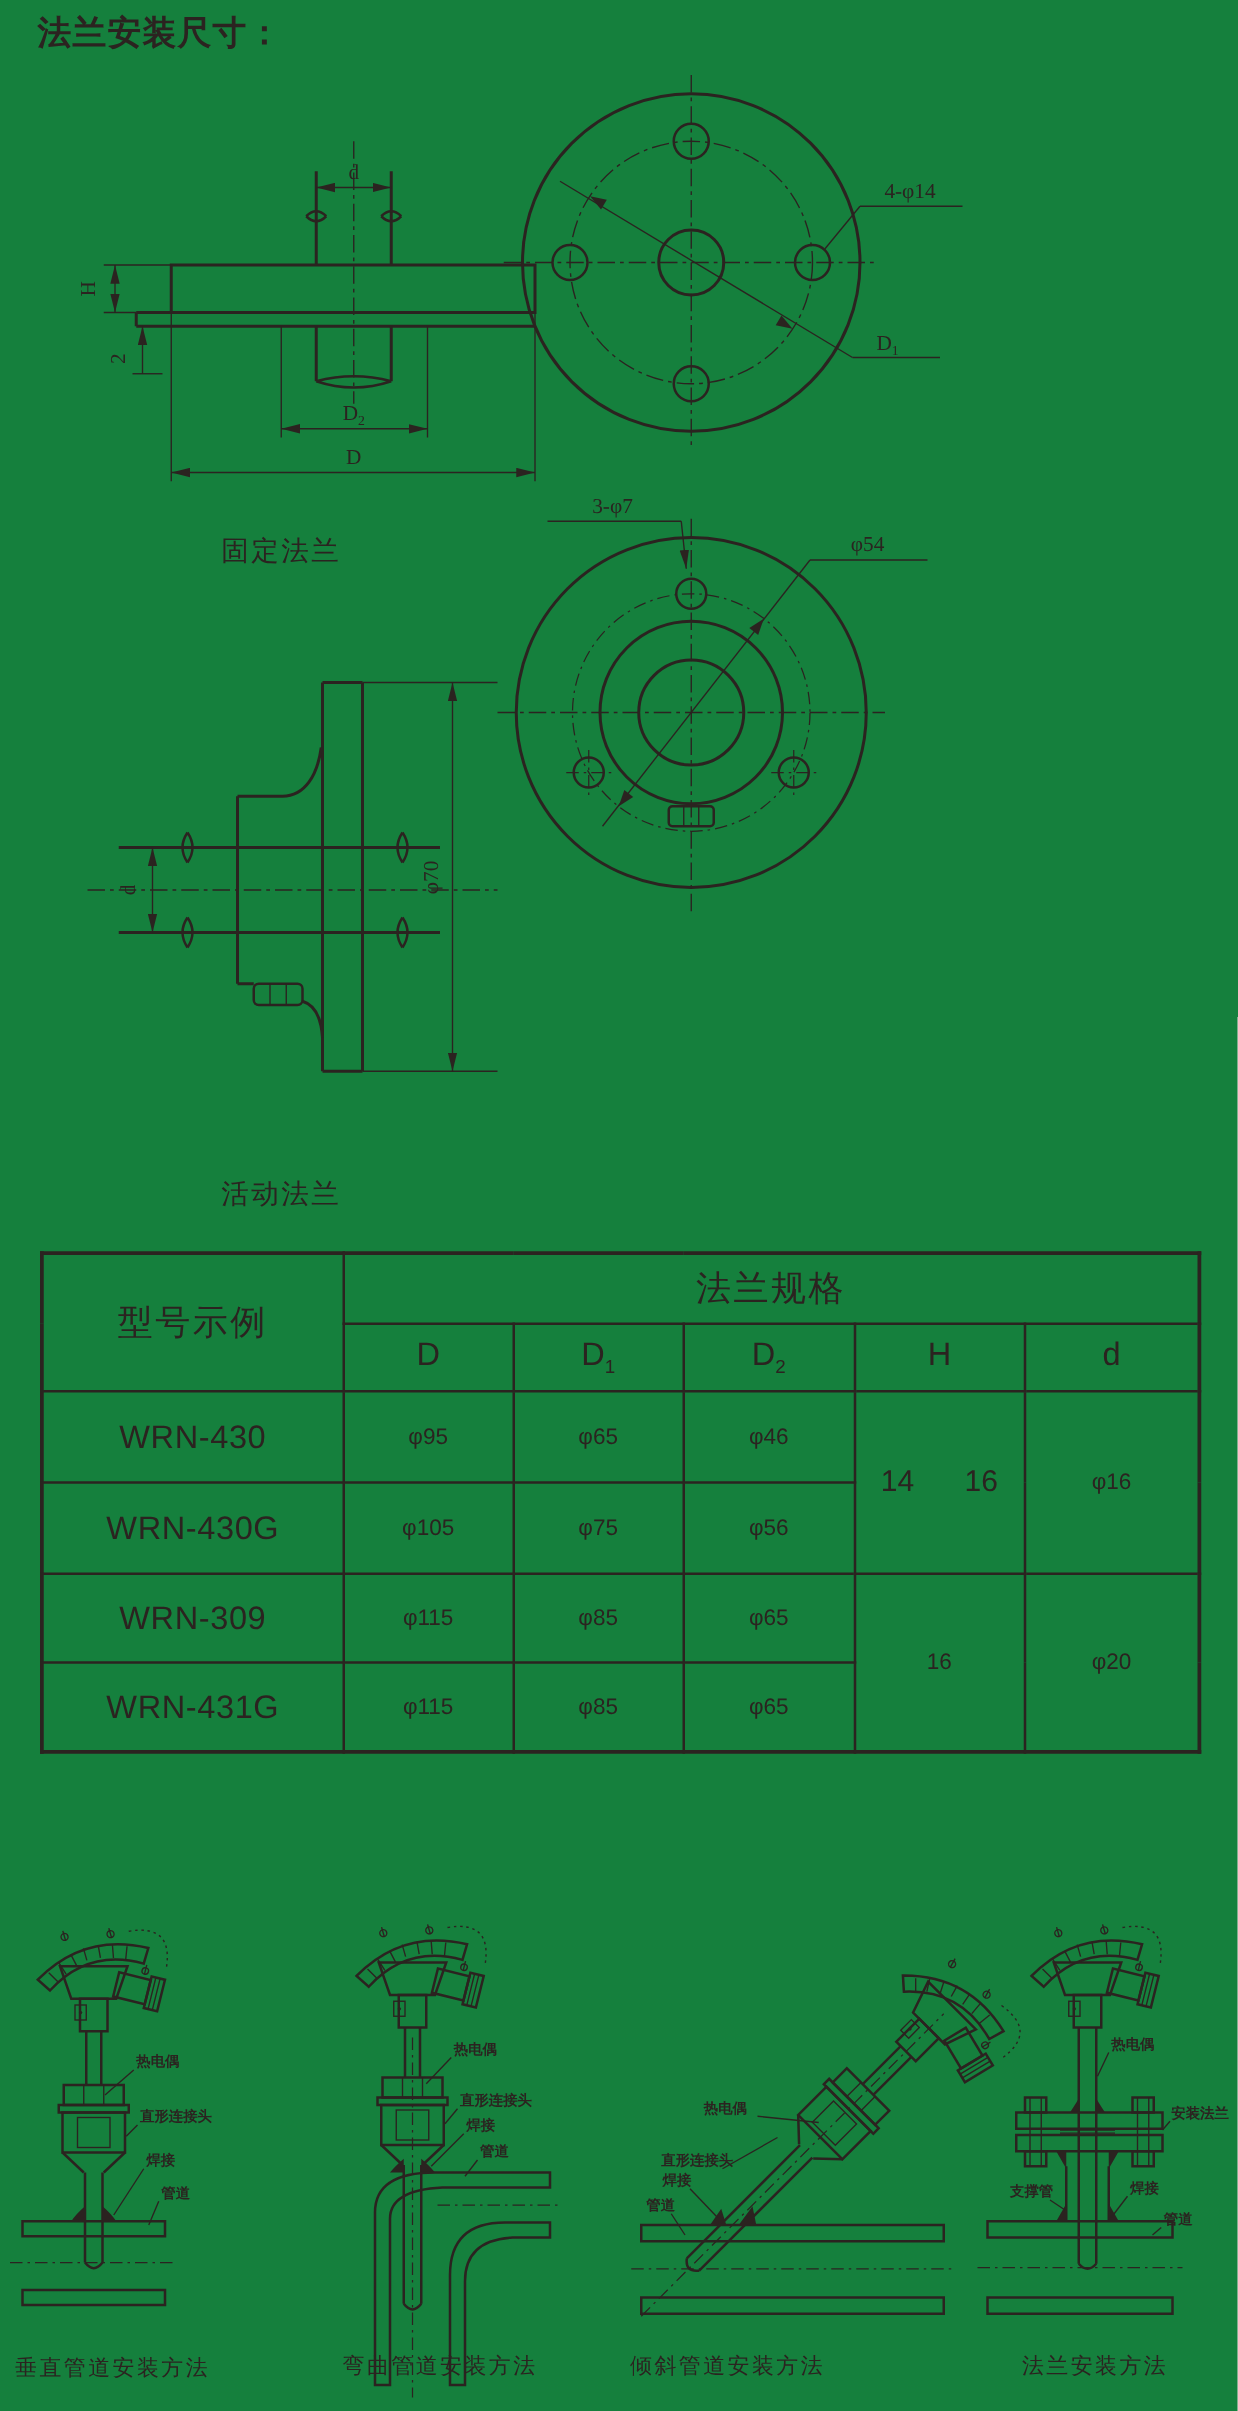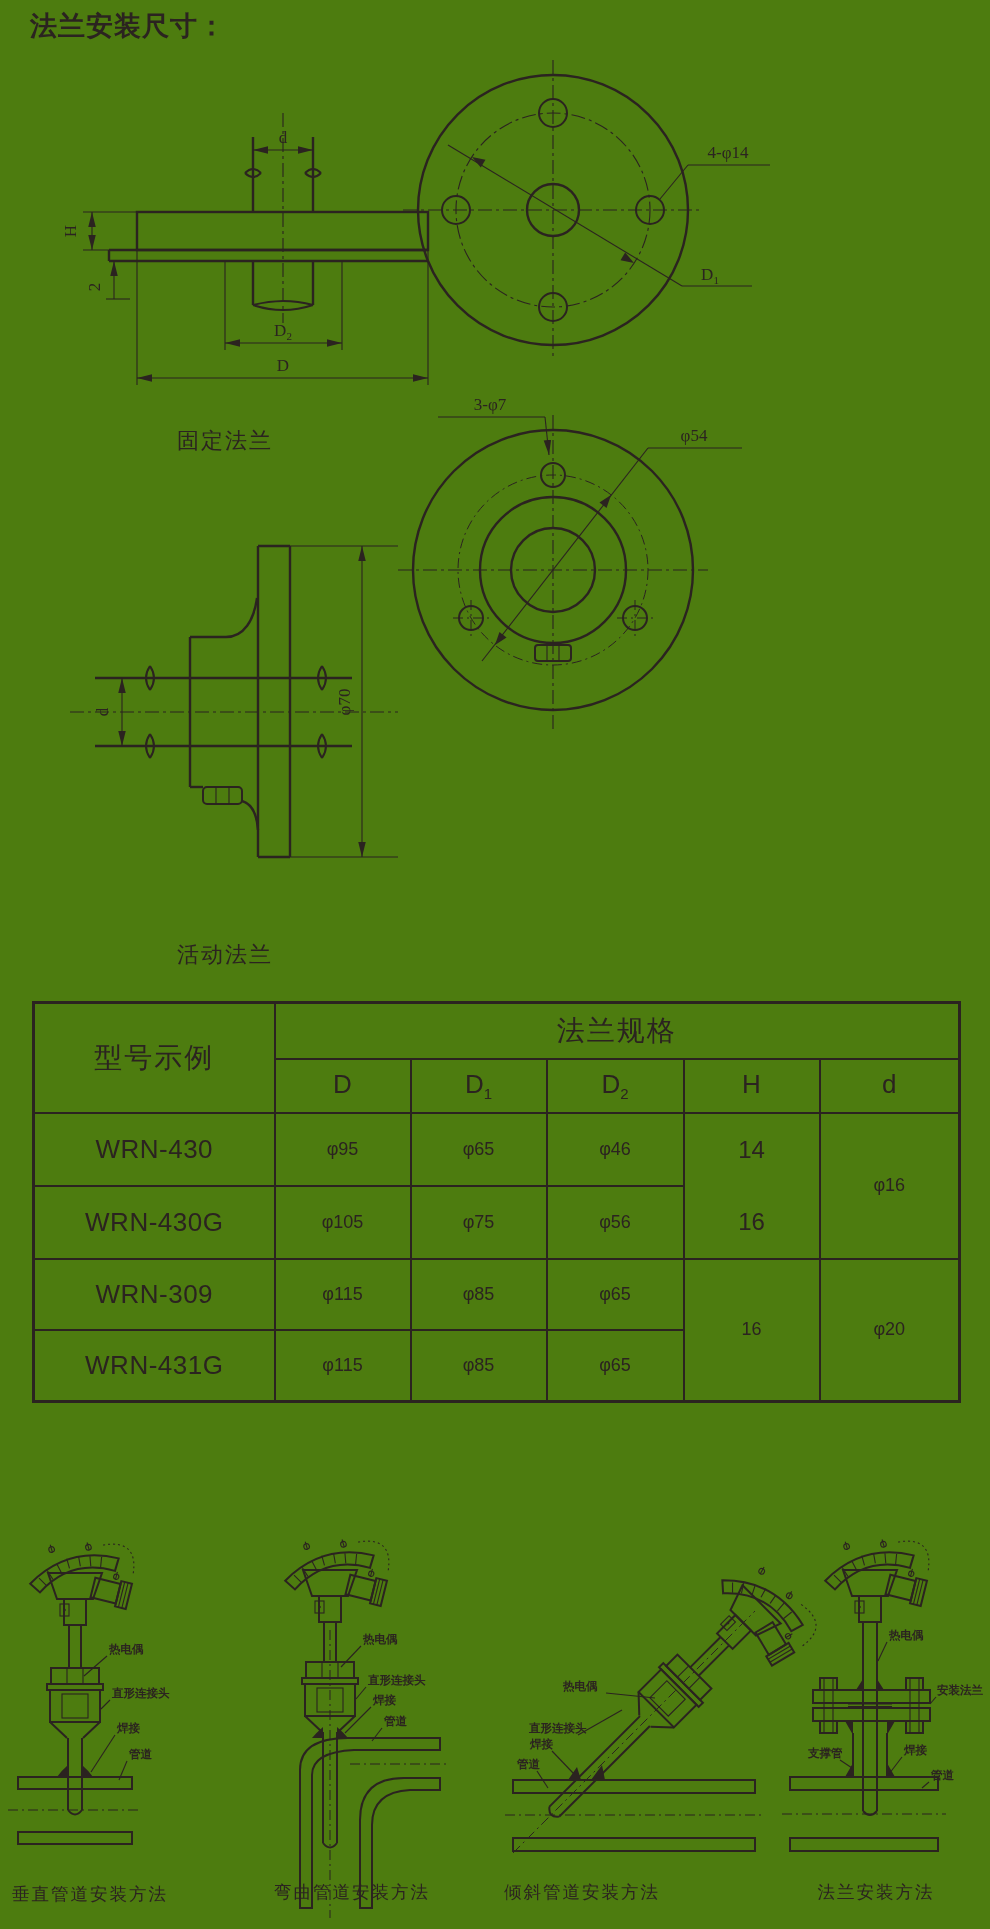--- a/index.html
+++ b/index.html
@@ -1,16 +1,16 @@
 <!DOCTYPE html>
 <html><head>
 <meta charset="utf-8">
 <style>
   html,body{margin:0;padding:0;background:#d7d5d2;}
-  .page{position:relative;width:990px;height:1929px;background:#4d7c0f;
+  .page{position:relative;width:990px;height:1929px;background:#15803d;
         font-family:"Liberation Sans",sans-serif;color:#2b2320;overflow:hidden;margin:0 auto;}
   .page-title{position:absolute;left:30px;top:8px;font-size:27px;font-weight:bold;letter-spacing:1px;}
   .fig-caption{position:absolute;font-size:22px;font-weight:normal;letter-spacing:2px;text-align:center;width:160px;}
   .cap-fixed{left:145px;top:426px;}
   .cap-loose{left:145px;top:940px;}
   .section-title{position:absolute;left:0;top:1455px;width:100%;text-align:center;
                  font-size:27px;font-weight:bold;letter-spacing:3px;}
   svg{position:absolute;left:0;}
   #svg-fixed{top:55px;}
   #svg-loose{top:395px;}
@@ -29,21 +29,21 @@
   
   .spec-table{position:absolute;left:32px;top:988px;border-collapse:collapse;table-layout:fixed;margin-top:13px;}
   .spec-table td,.spec-table th{border:2px solid #2b2320;text-align:center;vertical-align:middle;
        font-weight:normal;padding:0;color:#2b2320;}
   .spec-table{border:3px solid #2b2320;}
   .th-big{font-size:28px;letter-spacing:2px;}
   .th-col{font-size:26px;}
   .th-col sub{font-size:15px;}
   .td-model{font-size:26px;letter-spacing:0.5px;}
   .td-val{font-size:18px;}
-  .h-split{display:flex;flex-direction:column;height:100%;}
+  .h-split{display:flex;flex-direction:row;height:100%;}
   .h-split div{flex:1;display:flex;align-items:center;justify-content:center;font-size:24px;}
 </style>
 </head>
 <body>
 
 <div class="page">
 
   <div class="page-title">法兰安装尺寸：</div>
 
   <svg id="svg-fixed" width="990" height="400" viewBox="0 0 990 400">

